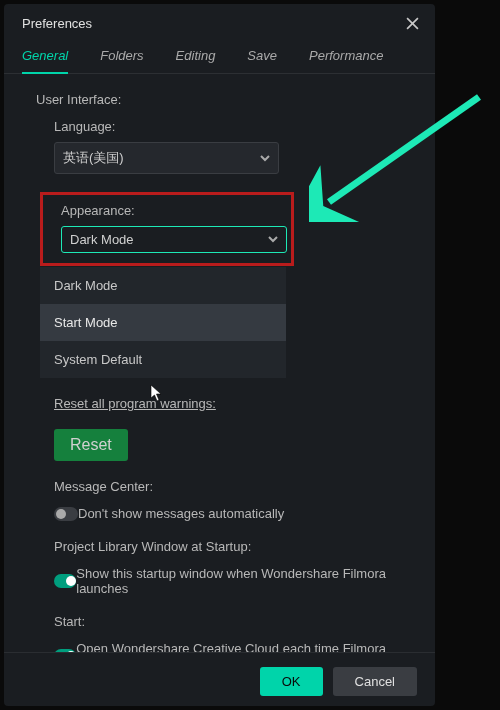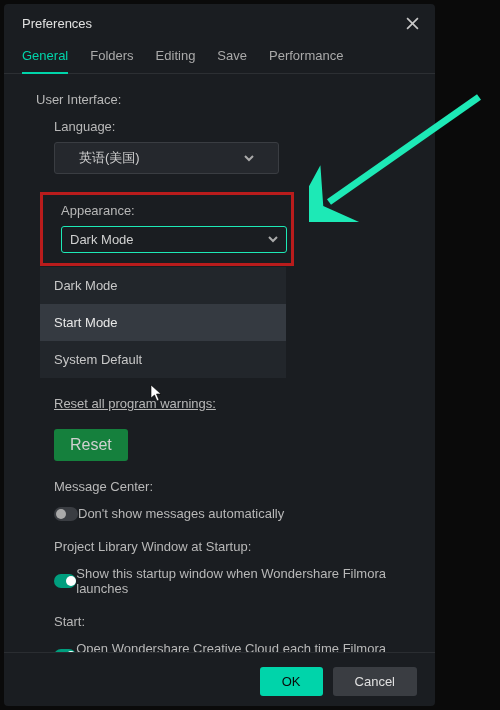--- a/index.html
+++ b/index.html
@@ -44,23 +44,24 @@
       cursor: pointer;
     }
     .close-btn svg {
       width: 13px;
       height: 13px;
       stroke: #c8c8c8;
       stroke-width: 1.5;
     }
     .tabs {
       display: flex;
-      gap: 22px;
+      gap: 32px;
       padding: 0 18px;
       border-bottom: 1px solid #2c2f33;
+      font-style: italic;
     }
     .tab {
       padding: 8px 0 10px 0;
       font-size: 13px;
       color: #aaa;
       cursor: pointer;
       position: relative;
     }
     .tab.active {
       color: #00d4aa;
@@ -88,21 +89,21 @@
     .field-label {
       color: #b8b8b8;
       margin-bottom: 8px;
       font-size: 13px;
       margin-left: 18px;
     }
     .select {
       background: #25282d;
       border: 1px solid #3a3d42;
       border-radius: 3px;
-      padding: 6px 24px;
+      padding: 6px 8px;
       width: 225px;
       margin-left: 18px;
       font-size: 13px;
       color: #d0d0d0;
       display: flex;
       justify-content: space-between;
       align-items: center;
       cursor: pointer;
     }
     .chevron svg {

